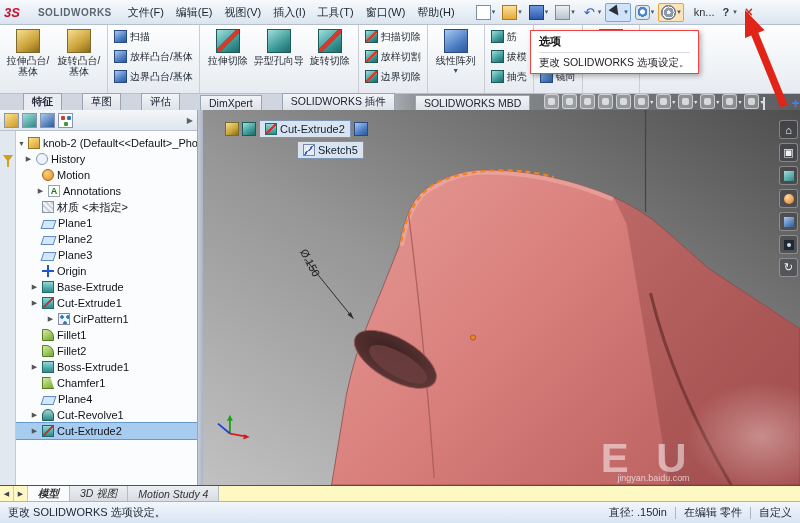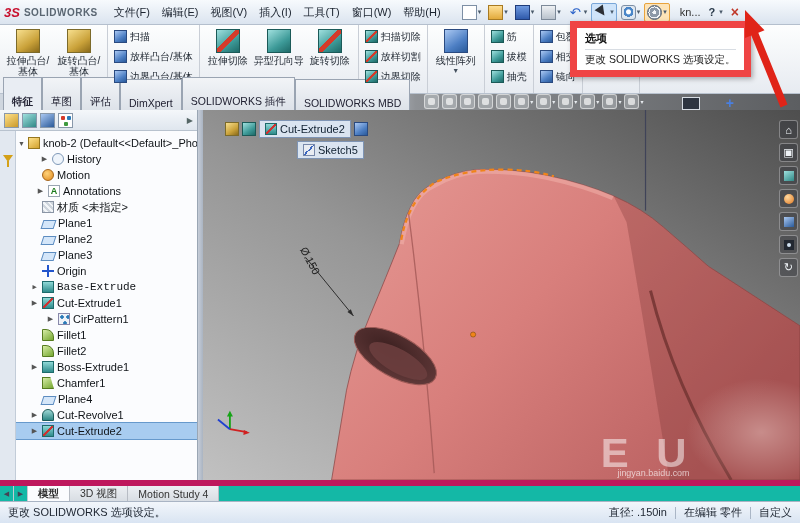--- a/index.html
+++ b/index.html
@@ -2,21 +2,21 @@
 <html><head>
 <meta charset="utf-8">
 <style>
   html,body{margin:0;padding:0;width:800px;height:523px;overflow:hidden;
     font-family:"Liberation Sans","DejaVu Sans",sans-serif;font-size:11px;background:#d8dee6;}
   .window{width:800px;height:523px;display:flex;flex-direction:column;position:relative;}
 
   
   .titlebar{height:24px;display:flex;align-items:center;gap:2px;padding:0 4px;
     background:linear-gradient(#f7fafd,#dbe4ef);border-bottom:1px solid #b4bfcd;}
-  .logo{display:flex;align-items:center;gap:4px;margin-right:8px;}
+  .logo{display:flex;align-items:center;gap:18px;margin-right:8px;}
   .logo-mark{color:#c8102e;font-weight:bold;font-style:italic;font-size:13px;}
   .logo-text{color:#5a6672;font-weight:bold;font-size:10px;letter-spacing:.5px;}
   .menu-item{padding:2px 6px;color:#1c2430;cursor:default;}
   #qatoolbar{display:flex;align-items:center;gap:1px;margin-left:10px;}
   .qa{display:flex;align-items:center;gap:1px;padding:1px 2px;border:1px solid transparent;border-radius:2px;}
   .qa.active{background:#cfe4fa;border-color:#7aa7d8;}
   .qa.hover{background:#fde4b8;border-color:#e8a33d;}
   .ic{width:15px;height:15px;position:relative;display:inline-block;box-sizing:border-box;}
   .dd{font-size:7px;color:#4a5a6a;}
   .new-document-icon{background:#fff;border:1px solid #7d8fa5;}
@@ -50,21 +50,21 @@
   .c-blue{background:linear-gradient(145deg,#aac8f2,#4d7fc4 60%,#2a5a9a);border:1px solid #2a4a80;}
   .c-green{background:linear-gradient(145deg,#cfe8a0,#7fae3f 60%,#4f7a1f);border:1px solid #44691c;}
   .cut::after{content:"";position:absolute;inset:0;
     background:linear-gradient(135deg,transparent 42%,#d43b2a 42%,#d43b2a 58%,transparent 58%);}
 
   
   .tabrow{height:16px;display:flex;align-items:flex-end;
     background:linear-gradient(90deg,#cfd6df 0 45%,#8f9296 52%,#5c5e61 100%);}
   #tabs{display:flex;align-items:flex-end;padding-left:3px;}
   .tab{background:linear-gradient(#f2f4f7,#dde2e9);border:1px solid #9aa4b2;border-bottom:0;
-    padding:17px 8px 1px;font-size:10.5px;color:#223;white-space:nowrap;}
+    padding:1px 8px 1px;font-size:10.5px;color:#223;white-space:nowrap;margin-left:20px;}
   .tab.active{background:#e9edf3;font-weight:bold;}
   #headsup{display:flex;align-items:center;gap:3px;margin-left:14px;padding-bottom:1px;}
   .hudw{display:flex;align-items:center;gap:1px;}
   .hud{width:13px;height:13px;border:1px solid rgba(255,255,255,.55);background:rgba(235,240,245,.28);border-radius:3px;position:relative;}
   .hud::after{content:"";position:absolute;inset:3px;background:rgba(255,255,255,.65);border-radius:2px;}
   .hdd{font-size:6px;color:#e8ecf0;}
   .monitor-icon{width:16px;height:11px;border:1px solid #d7dde4;background:#2d3440;margin-left:auto;position:relative;}
   .monitor-icon::after{content:"";position:absolute;left:5px;bottom:-3px;width:5px;height:2px;background:#d7dde4;}
   .nav-plus{color:#4a7fe0;font-weight:bold;font-size:14px;line-height:14px;margin:0 66px 0 26px;}
 
@@ -129,33 +129,33 @@
   .rtw{width:17px;height:17px;display:flex;align-items:center;justify-content:center;
     background:rgba(40,44,52,.35);border:1px solid rgba(255,255,255,.35);border-radius:3px;color:#eef2f6;font-size:11px;}
   .rt{width:10px;height:10px;}
   .display-style-tool-icon{background:linear-gradient(145deg,#9fe0de,#2f8886);}
   .appearance-tool-icon{background:radial-gradient(circle at 35% 30%,#ffd9a0,#e07820);border-radius:50%;}
   .scene-tool-icon{background:linear-gradient(145deg,#aac8f2,#2a5a9a);}
   .camera-tool-icon{background:#222832;position:relative;}
   .camera-tool-icon::after{content:"";position:absolute;inset:3px;background:#cfe0f0;border-radius:50%;}
 
   
-  .bottomtabs{height:15px;display:flex;align-items:stretch;background:#14b8a6;border-top:6px solid #be185d;font-size:10.5px;}
+  .bottomtabs{height:15px;display:flex;align-items:stretch;background:#fef9c3;border-top:1px solid #be185d;font-size:10.5px;font-style:italic;}
   .bnav{width:13px;display:flex;align-items:center;justify-content:center;color:#445;font-size:7px;border-right:1px solid #c4cad2;}
   .btab{display:flex;align-items:center;padding:0 10px;border-right:1px solid #b7bcc4;color:#333;
     background:linear-gradient(#eceff3,#d8dde3);}
   .btab.active{background:#fbfcfe;font-weight:bold;}
   .statusbar{height:21px;display:flex;align-items:center;padding:0 8px;gap:8px;
     background:linear-gradient(#f2f6fb,#d9e4f2);border-top:1px solid #a9b4c4;color:#1c2430;}
   .sb-right{margin-left:auto;display:flex;align-items:center;gap:8px;}
   .sep{width:1px;height:12px;background:#aab6c6;}
 
   
-  .tooltip{position:absolute;left:530px;top:21px;background:#fff;border:7px solid #ef4444;
-    box-shadow:2px 2px 5px rgba(0,0,0,.3);padding:3px 8px;z-index:50;white-space:nowrap;margin-left:40px;}
+  .tooltip{position:absolute;left:530px;top:30px;background:#fff;border:1px solid #ef4444;
+    box-shadow:2px 2px 5px rgba(0,0,0,.3);padding:3px 8px;z-index:50;white-space:nowrap;}
   .tt-title{font-weight:bold;font-size:11px;color:#111;}
   .tt-body{margin-top:3px;padding-top:3px;border-top:1px solid #d8dde3;font-size:10.5px;color:#222;}
   .arrow-overlay{position:absolute;inset:0;width:800px;height:523px;z-index:60;pointer-events:none;}
 </style>
 </head>
 <body>
 
 <div class="window">
 
   <div class="titlebar">
@@ -369,21 +369,21 @@
       <div class="panel-body">
         <div class="strip">
           <div class="funnel"></div>
         </div>
         <div id="tree">
             <div class="trow" style="padding-left: 2px;">
               <span class="tar">▼</span>
               <span class="tico part-icon"></span>
               <span class="tlbl">knob-2 (Default&lt;&lt;Default&gt;_PhotoWo...</span>
             </div>
-            <div class="trow" style="padding-left: 24px;">
+            <div class="trow" style="padding-left: 8px;">
               <span class="tar">▶</span>
               <span class="tico history-icon"></span>
               <span class="tlbl">History</span>
             </div>
             <div class="trow" style="padding-left: 14px;">
               <span class="tar"></span>
               <span class="tico sensors-icon"></span>
               <span class="tlbl">Motion</span>
             </div>
             <div class="trow" style="padding-left: 20px;">
@@ -409,21 +409,21 @@
             <div class="trow" style="padding-left: 14px;">
               <span class="tar"></span>
               <span class="tico plane-icon"></span>
               <span class="tlbl">Plane3</span>
             </div>
             <div class="trow" style="padding-left: 14px;">
               <span class="tar"></span>
               <span class="tico origin-icon"></span>
               <span class="tlbl">Origin</span>
             </div>
-            <div class="trow" style="padding-left: 14px; font-family: Liberation Mono, monospace;">
+            <div class="trow" style="padding-left: 14px;">
               <span class="tar">▶</span>
               <span class="tico extrude-feature-icon"></span>
               <span class="tlbl">Base-Extrude</span>
             </div>
             <div class="trow" style="padding-left: 14px;">
               <span class="tar">▶</span>
               <span class="tico cut-extrude-icon"></span>
               <span class="tlbl">Cut-Extrude1</span>
             </div>
             <div class="trow" style="padding-left: 30px;">

